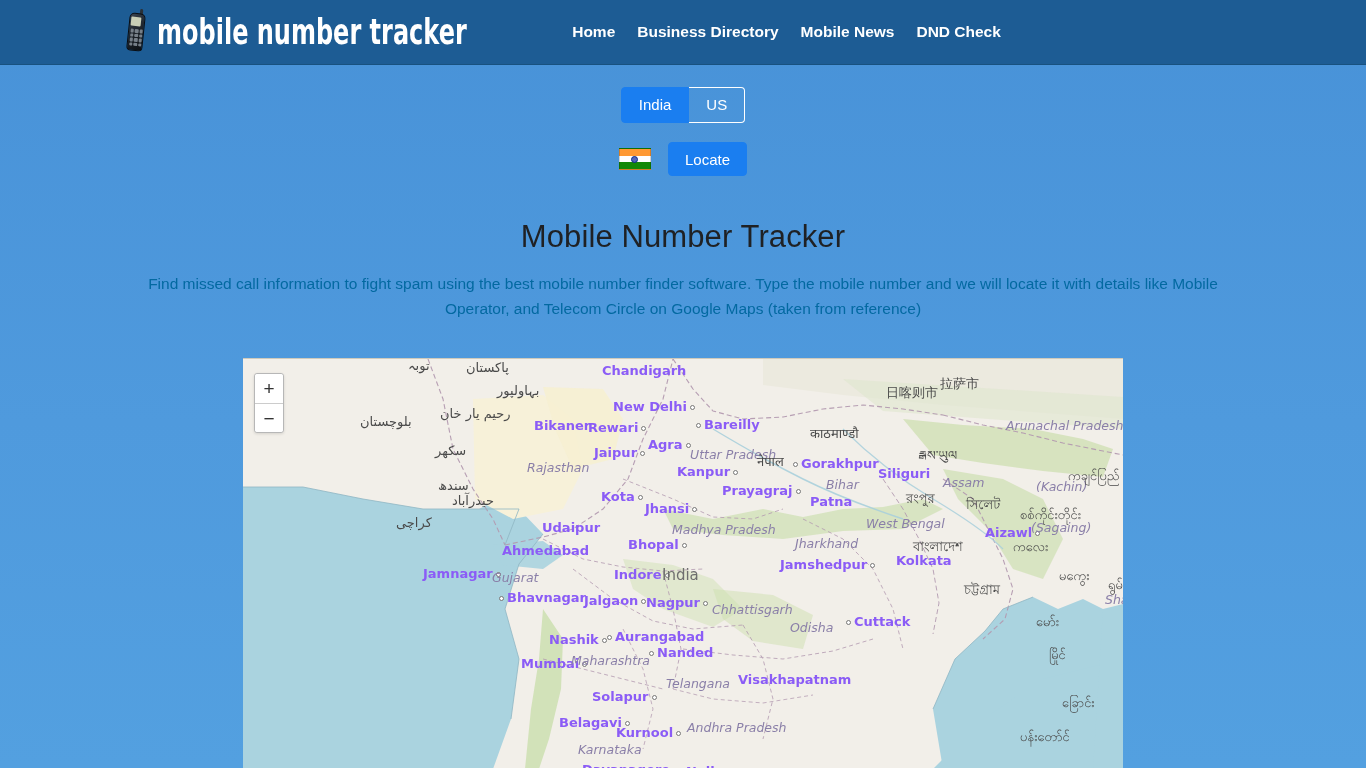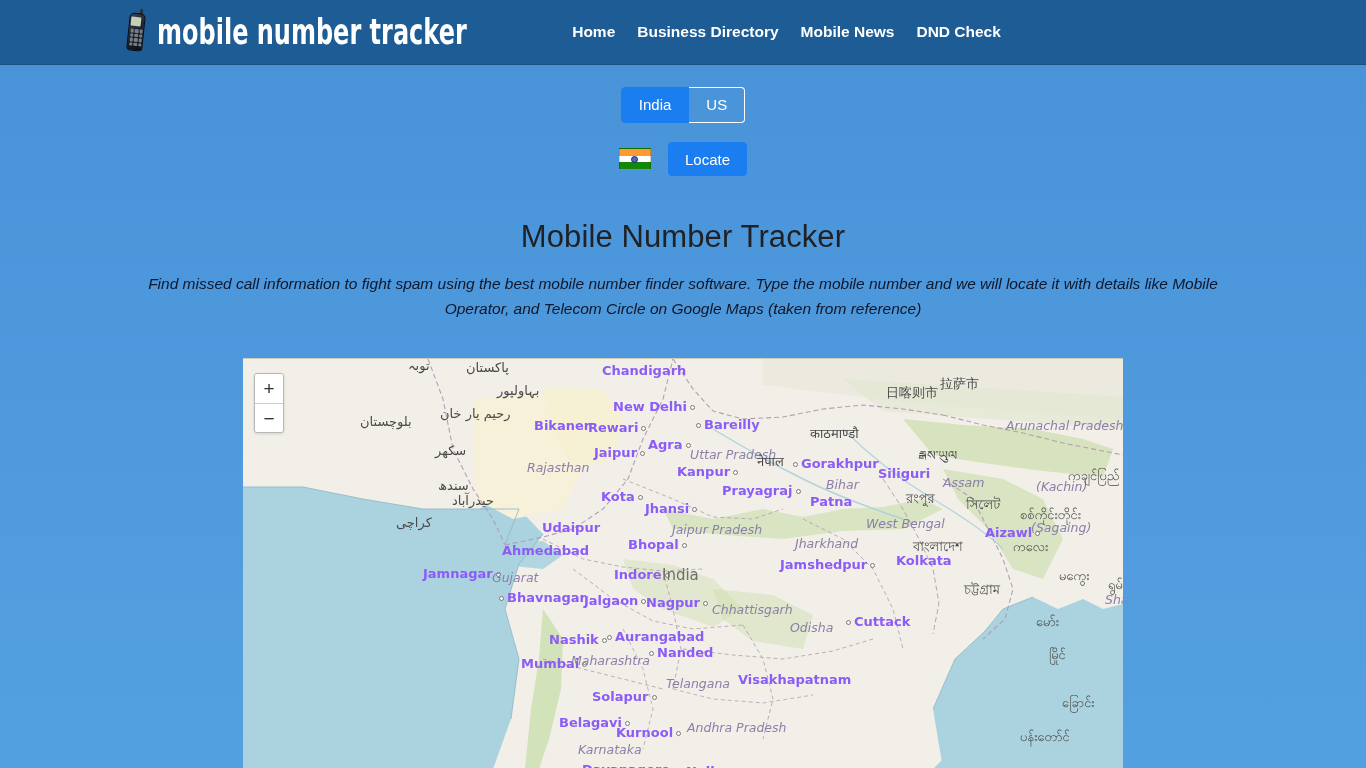--- a/index.html
+++ b/index.html
@@ -163,22 +163,21 @@
     font-weight: 400;
     color: #1f2124;
     letter-spacing: 0.1px;
   }
   #page-subtitle {
     margin: 16px auto 0;
     width: 1110px;
     text-align: center;
     font-size: 15.5px;
     line-height: 25px;
-    color: #0f172a;
-    font-style: italic;
+    color: #0369a1;
   }
 
   
   #map-wrap {
     position: absolute;
     left: 243px;
     top: 358px;
     width: 880px;
     height: 410px;
     overflow: hidden;
@@ -379,21 +378,21 @@
       <div class="city" style="left: 316px; top: 356px;">Belagavi<span class="dot"></span></div>
       <div class="city" style="left: 373px; top: 366px;">Kurnool<span class="dot"></span></div>
       <div class="city" style="left: 339px; top: 403px;">Davanagere</div>
       <div class="city" style="left: 443px; top: 405px;">Nellore</div>
       <div class="region" style="left: 284px; top: 101px;">Rajasthan</div>
       <div class="region" style="left: 447px; top: 88px;">Uttar Pradesh</div>
       <div class="region" style="left: 583px; top: 118px;">Bihar</div>
       <div class="region" style="left: 700px; top: 116px;">Assam</div>
       <div class="region" style="left: 763px; top: 59px;">Arunachal Pradesh</div>
       <div class="region" style="left: 623px; top: 157px;">West Bengal</div>
-      <div class="region" style="left: 429px; top: 163px;">Jaipur Pradesh</div>
+      <div class="region" style="left: 429px; top: 163px;">Madhya Pradesh</div>
       <div class="region" style="left: 552px; top: 177px;">Jharkhand</div>
       <div class="region" style="left: 249px; top: 211px;">Gujarat</div>
       <div class="region" style="left: 469px; top: 243px;">Chhattisgarh</div>
       <div class="region" style="left: 547px; top: 261px;">Odisha</div>
       <div class="region" style="left: 328px; top: 294px;">Maharashtra</div>
       <div class="region" style="left: 423px; top: 317px;">Telangana</div>
       <div class="region" style="left: 444px; top: 361px;">Andhra Pradesh</div>
       <div class="region" style="left: 335px; top: 383px;">Karnataka</div>
       <div class="region" style="left: 793px; top: 120px;">(Kachin)</div>
       <div class="region" style="left: 788px; top: 161px;">(Sagaing)</div>

